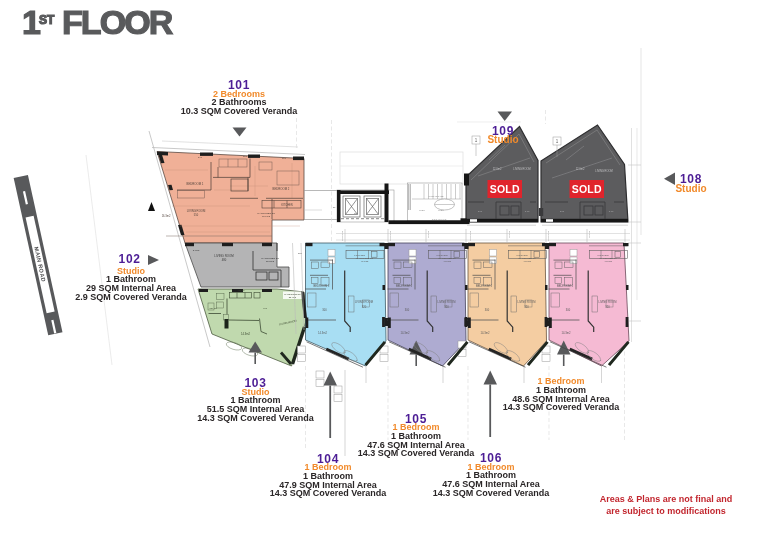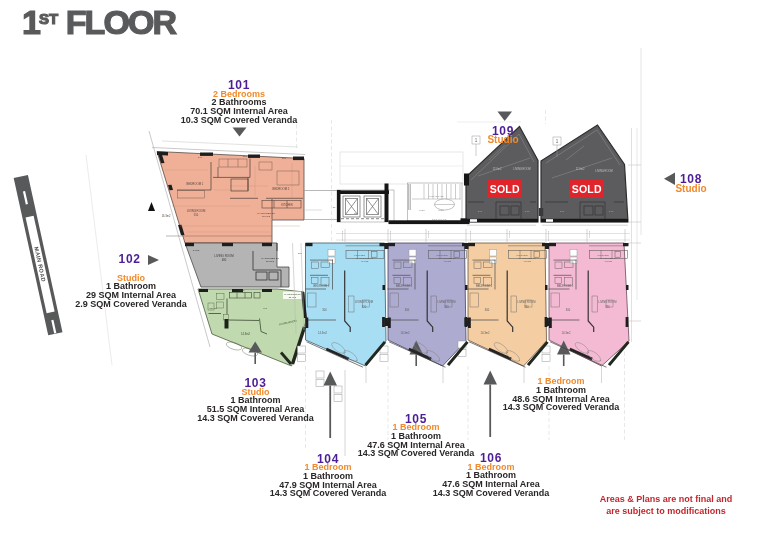--- a/index.html
+++ b/index.html
@@ -8,21 +8,21 @@
   .lbl,.abs{transform:translateZ(0);}
   .abs{position:absolute;}
   .lbl{position:absolute;text-align:center;color:#2a2627;font-size:9px;font-weight:700;line-height:8.8px;white-space:nowrap;}
   .lbl .num{font-size:12px;font-weight:700;color:#4c1d95;letter-spacing:.6px;line-height:8.5px;}
   .lbl .typ{color:#f18a2b;}
   .tri{display:inline-block;width:0;height:0;vertical-align:middle;}
 </style>
 </head>
 <body>
 
-<div class="abs" style="left:22px;top:3px;color:#595a5c;font-weight:700;font-size:34px;letter-spacing:-1.9px;-webkit-text-stroke:1.2px #595a5c;">1<span style="font-size:15px;vertical-align:10.5px;letter-spacing:0;">ST</span> FLOOR</div>
+<div class="abs" style="left:22px;top:3px;color:#595a5c;font-weight:700;font-size:34px;letter-spacing:-1.9px;-webkit-text-stroke:1.2px #595a5c;">1<span style="font-size:12px;vertical-align:10.5px;letter-spacing:0;">ST</span> FLOOR</div>
 
 <svg class="abs" style="left:0;top:0;" width="120" height="370" viewBox="0 0 120 370">
   <g transform="translate(21,177.5) rotate(-12.4)">
 
     <rect x="-7.3" y="-1" width="14.6" height="161" fill="#58595b"></rect>
 
     <rect x="-4.1" y="40" width="8.2" height="98" fill="#fff"></rect>
 
     <rect x="-1.1" y="14" width="2.2" height="13.5" fill="#fff"></rect>
 
@@ -499,30 +499,29 @@
 
   <use href="#bu" x="549" y="243"></use>
 
   </g>
 </svg>
 
 <div class="lbl" style="left:139px;top:81px;width:200px;">
   <div class="num">101</div>
   <div class="typ">2 Bedrooms</div>
   <div>2 Bathrooms</div>
-  <div>70.1 SQM Internal Area</div>
   <div>10.3 SQM Covered Veranda</div>
 </div>
 
 <svg class="abs" style="left:231px;top:126px;" width="18" height="12">
     <polygon points="1.5,1.5 15.5,1.5 8.5,10.5" fill="#58595b"></polygon>
   </svg>
 
 <div class="lbl" style="left:31px;top:254.5px;width:200px;">
-  <div class="num" style="padding-left:16px;margin-bottom:9px;">102 <span class="tri" style="border-left:11px solid #58595b;border-top:5.5px solid transparent;border-bottom:5.5px solid transparent;margin-left:4px;"></span></div>
+  <div class="num" style="padding-left:16px;margin-bottom:2px;">102 <span class="tri" style="border-left:11px solid #58595b;border-top:5.5px solid transparent;border-bottom:5.5px solid transparent;margin-left:4px;"></span></div>
   <div class="typ">Studio</div>
   <div>1 Bathroom</div>
   <div>29 SQM Internal Area</div>
   <div>2.9 SQM Covered Veranda</div>
 </div>
 
 <div class="lbl" style="left:155.5px;top:379px;width:200px;">
   <div class="num">103</div>
   <div class="typ">Studio</div>
   <div>1 Bathroom</div>

